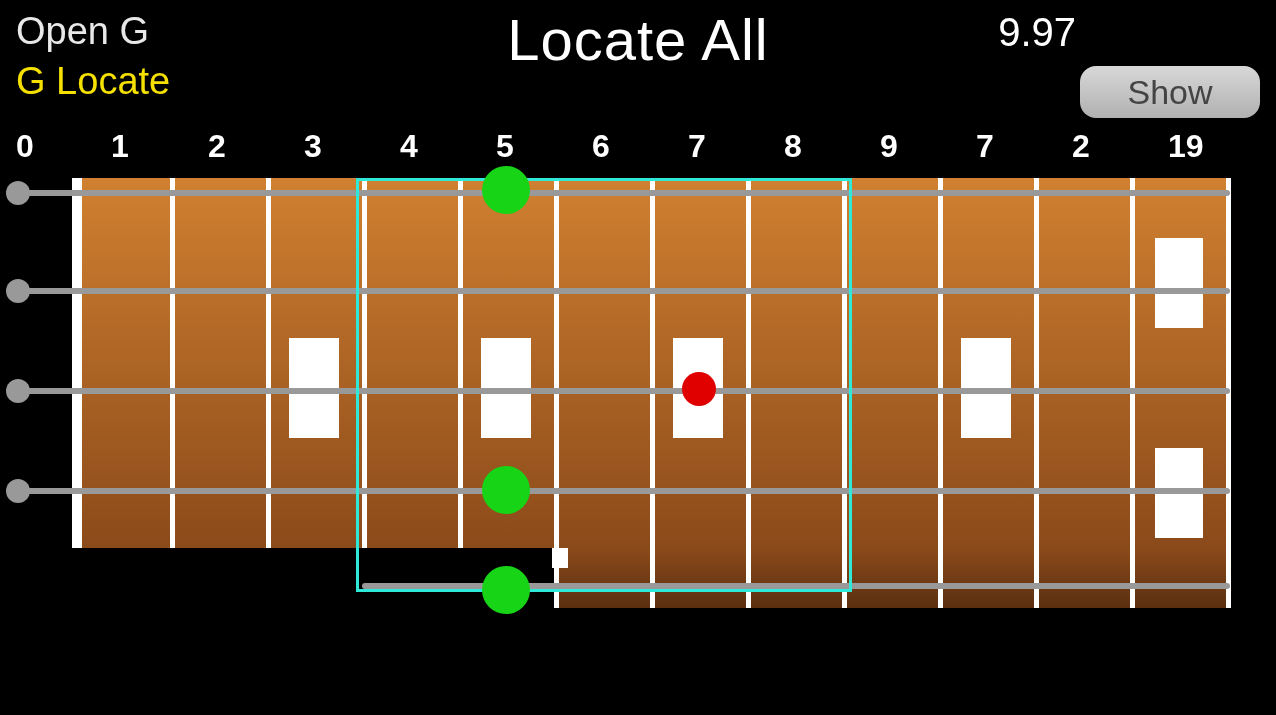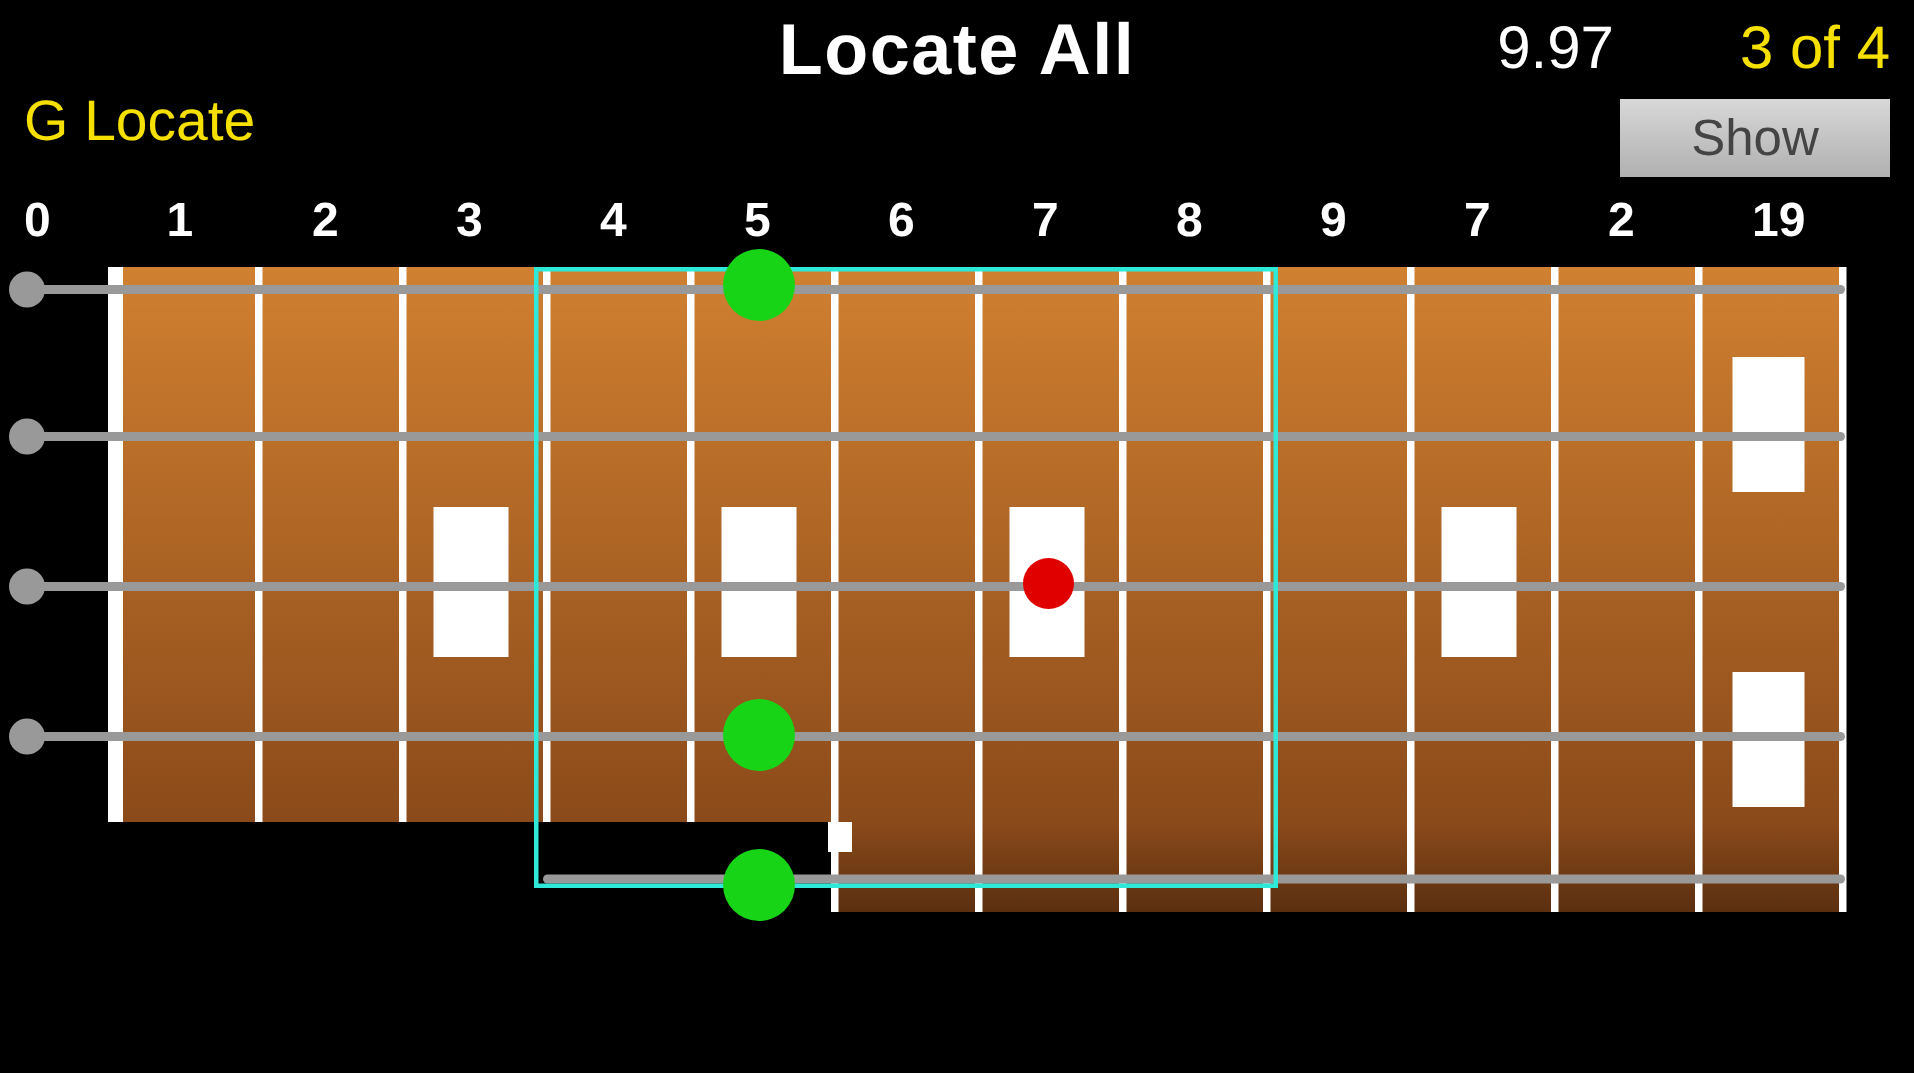--- a/index.html
+++ b/index.html
@@ -1,49 +1,49 @@
 <!DOCTYPE html>
 <html><head>
 <meta charset="utf-8">
 <style>
   html,body{margin:0;padding:0;width:1276px;height:715px;background:#000;overflow:hidden;font-family:Arial,Helvetica,sans-serif;color:#fff}
   .header{position:relative;height:128px}
   .tuning{position:absolute;left:16px;top:10px;font-size:38px;color:#e8e8e8}
   .target{position:absolute;left:16px;top:60px;font-size:38px;color:#f5e000}
-  .mode{position:absolute;left:0;right:0;top:6px;text-align:center;font-weight:700;font-size:48px;letter-spacing:1px}
+  .mode{position:absolute;left:0;right:0;top:6px;text-align:center;font-weight:400;font-size:58px;letter-spacing:1px}
   .feedback-wrap{position:absolute;left:0;right:0;top:70px;text-align:center}
   .feedback{font-weight:900;font-size:52px;color:#e00000;font-family:Georgia,'Times New Roman',serif}
   .cross-icon{display:inline-block;vertical-align:middle;margin-right:6px}
   .timer{position:absolute;right:200px;top:10px;font-size:40px;color:#fff}
   .progress{position:absolute;right:16px;top:10px;font-size:40px;color:#f5e000}
-  .show-btn{position:absolute;right:16px;top:66px;width:180px;height:52px;border-radius:0;
+  .show-btn{position:absolute;right:16px;top:66px;width:180px;height:52px;border-radius:16px;
     background:linear-gradient(#d8d8d8,#b0b0b0);border:none;color:#444;font-size:34px;cursor:pointer}
   .fret-numbers{position:absolute;top:128px;left:0;right:0;height:40px}
   .fret-num{position:absolute;font-size:32px;font-weight:900;color:#fff}
   .board{position:absolute;left:72px;top:178px;width:1158px;height:430px}
   .nut{position:absolute;left:0;top:0;width:10px;height:370px;background:#fff}
   .wood-section{position:absolute;top:0;height:370px;background:linear-gradient(#d08030,#8b4a1a)}
   .wood-section.extra{position:absolute;height:60px;background:linear-gradient(#8b4a1a,#5a2f10)}
   .string{position:absolute;height:6px;background:#999;border-radius:3px}
   .open-nub{position:absolute;width:24px;height:24px;border-radius:50%;background:#999}
   .fret-wire{position:absolute;top:0;width:5px;background:#fff}
   .marker{position:absolute;background:#fff}
   .dot{position:absolute;border-radius:50%}
   .dot.green{background:#17d417;width:48px;height:48px}
   .dot.red{background:#e00000;width:34px;height:34px}
   .selection-box{position:absolute;border:3px solid #2ee8d8}
 </style>
 </head>
 <body>
 
 <div class="header">
+  <div class="tuning">Open G</div>
   <div class="target">G Locate</div>
   <div class="mode">Locate All</div>
   <div class="timer">9.97</div>
-  <div class="progress">3 of 4</div>
   <button class="show-btn">Show</button>
 </div>
 
 <div class="fret-numbers" id="fret-numbers">
     <div class="fret-num" style="left: 16px;">0</div>
     <div class="fret-num" style="left: 111px;">1</div>
     <div class="fret-num" style="left: 208px;">2</div>
     <div class="fret-num" style="left: 304px;">3</div>
     <div class="fret-num" style="left: 400px;">4</div>
     <div class="fret-num" style="left: 496px;">5</div>

